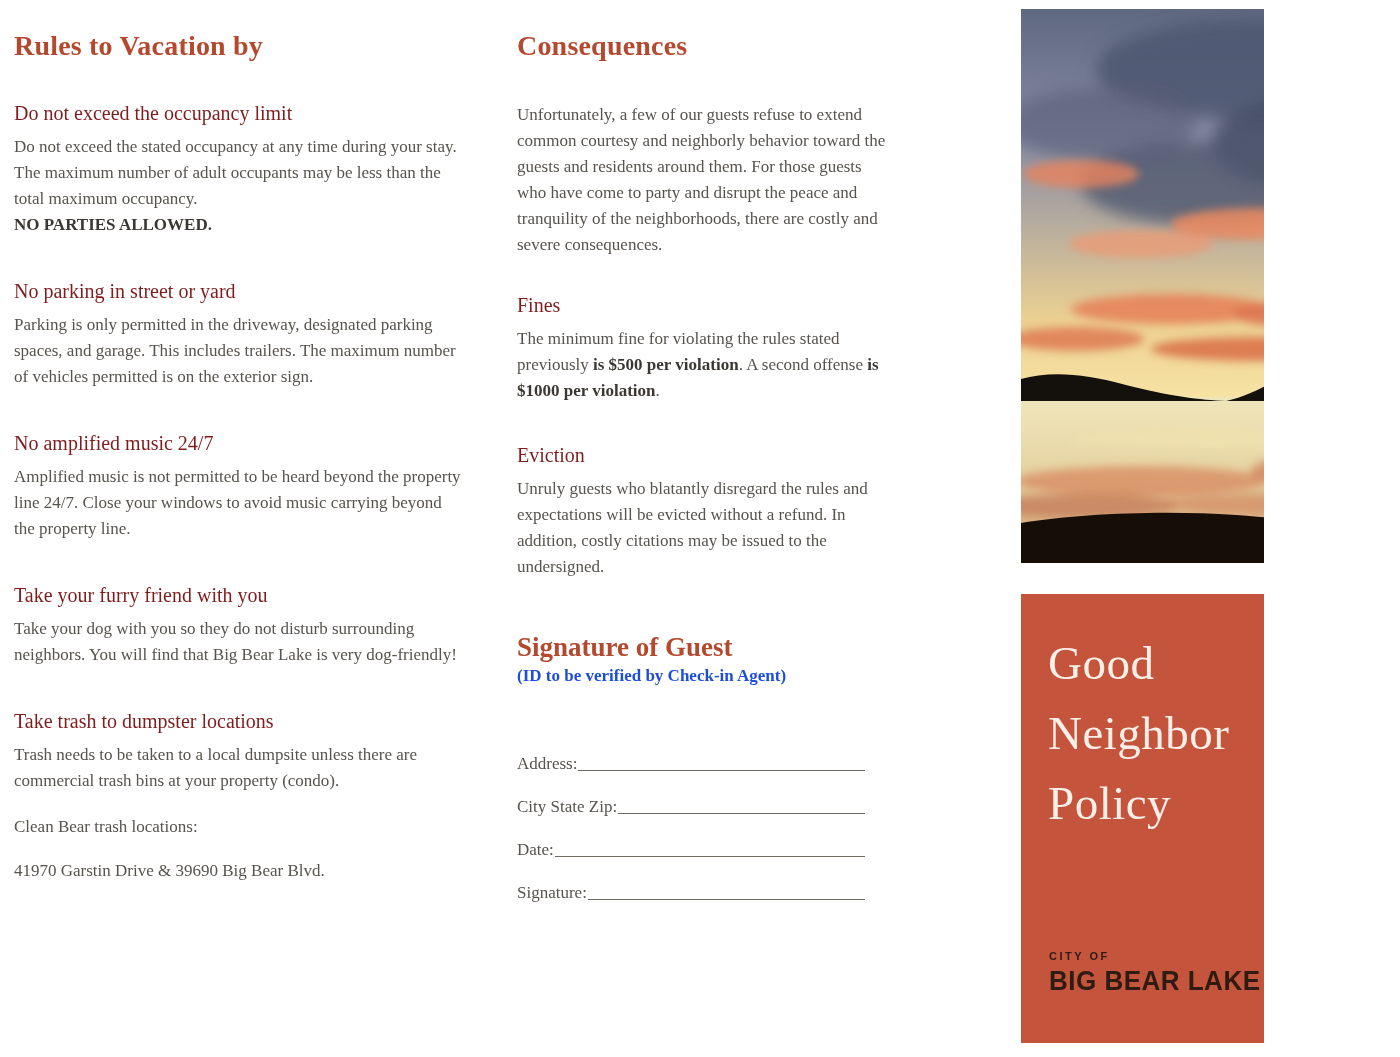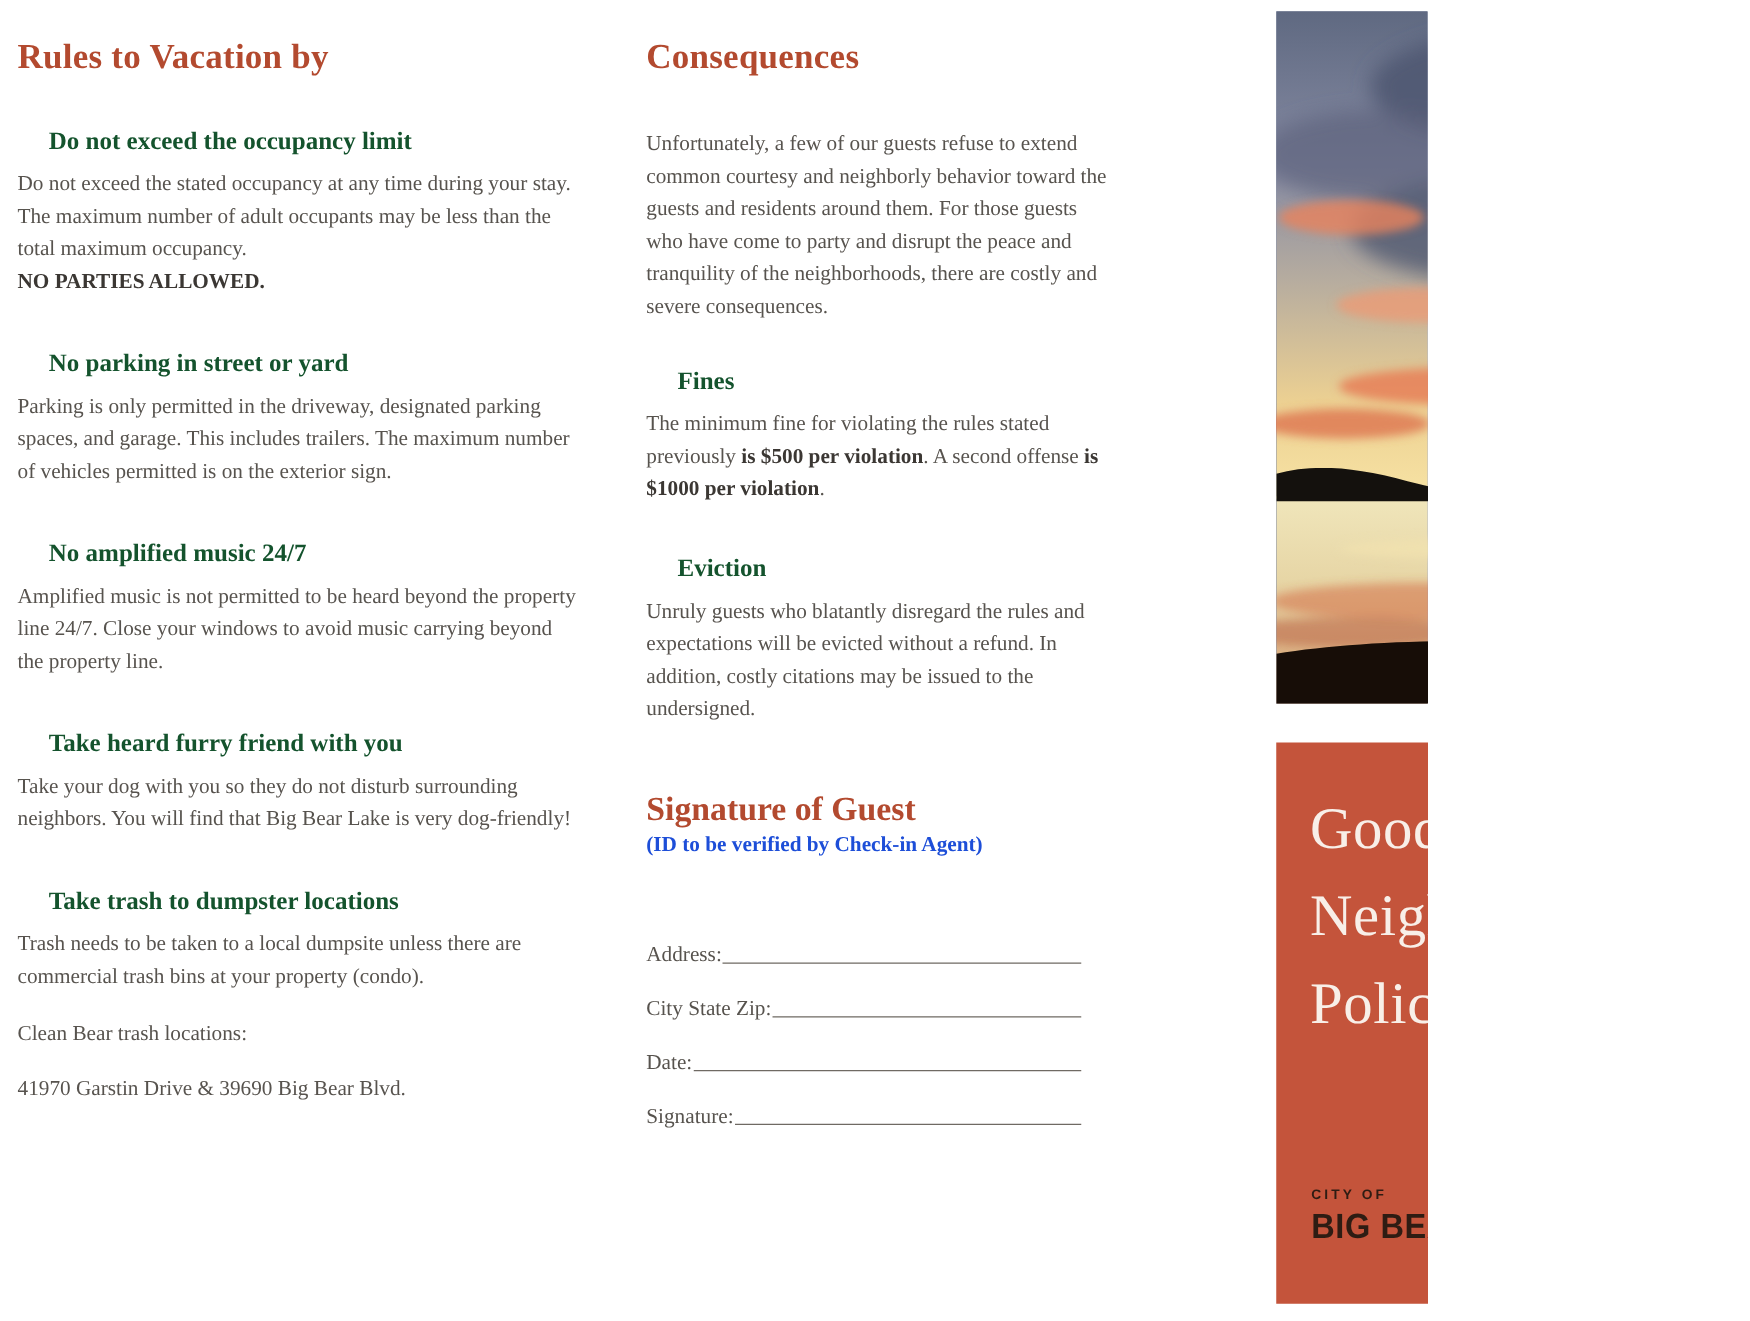--- a/index.html
+++ b/index.html
@@ -1,41 +1,40 @@
 <!DOCTYPE html>
 <html><head>
 <meta charset="utf-8">
 <style>
   * { box-sizing: border-box; margin: 0; padding: 0; }
   html, body { background: #ffffff; }
   .page {
     position: relative;
-    width: 1142px;
+    width: 1264px;
     height: 1057px;
     background: #ffffff;
     overflow: hidden;
     font-family: "Liberation Serif", serif;
     color: #57534E;
   }
 
   
   .col-left  { position: absolute; left: 14px;  top: 30px; width: 448px; }
   .col-mid   { position: absolute; left: 517px; top: 30px; width: 372px; }
   .col-right { position: absolute; left: 1021px; top: 9px;  width: 376px; }
 
   
   .main-title {
     font-size: 28px; font-weight: 700; color: #B34A2F;
     letter-spacing: 0.2px; margin-bottom: 40px;
   }
   .sec { margin-bottom: 0; }
   .sec-heading {
-    font-size: 20px; font-weight: 700; color: #14532d;
+    font-size: 20px; font-weight: 400; color: #7f1d1d;
     margin-bottom: 9px;
-    margin-left: 25px;
   }
   .sec-body {
     font-size: 17px; line-height: 26px; color: #57534E;
     margin-bottom: 42px;
   }
   .sec-body strong { color: #3B3733; }
   .sec-body.tight { margin-bottom: 20px; }
   .plain-line { font-size: 17px; line-height: 26px; margin-bottom: 18px; }
 
   
@@ -104,21 +103,21 @@
       <div class="sec-body">Parking is only permitted in the driveway, designated parking spaces, and garage. This includes trailers. The maximum number of vehicles permitted is on the exterior sign.</div>
     </div>
 
     <div class="sec">
       <div class="sec-heading">No amplified music 24/7</div>
       <div class="sec-body">Amplified music is not permitted to be heard beyond the property line 24/7. Close your windows to avoid music carrying beyond the property line.</div>
     </div>
 
 
     <div class="sec">
-      <div class="sec-heading">Take heard furry friend with you</div>
+      <div class="sec-heading">Take your furry friend with you</div>
       <div class="sec-body">Take your dog with you so they do not disturb surrounding neighbors. You will find that Big Bear Lake is very dog-friendly!</div>
     </div>
 
     <div class="sec">
       <div class="sec-heading">Take trash to dumpster locations</div>
       <div class="sec-body tight">Trash needs to be taken to a local dumpsite unless there are commercial trash bins at your property (condo).</div>
     </div>
 
     <div class="plain-line">Clean Bear trash locations:</div>
     <div class="plain-line">41970 Garstin Drive &amp; 39690 Big Bear Blvd.</div>

